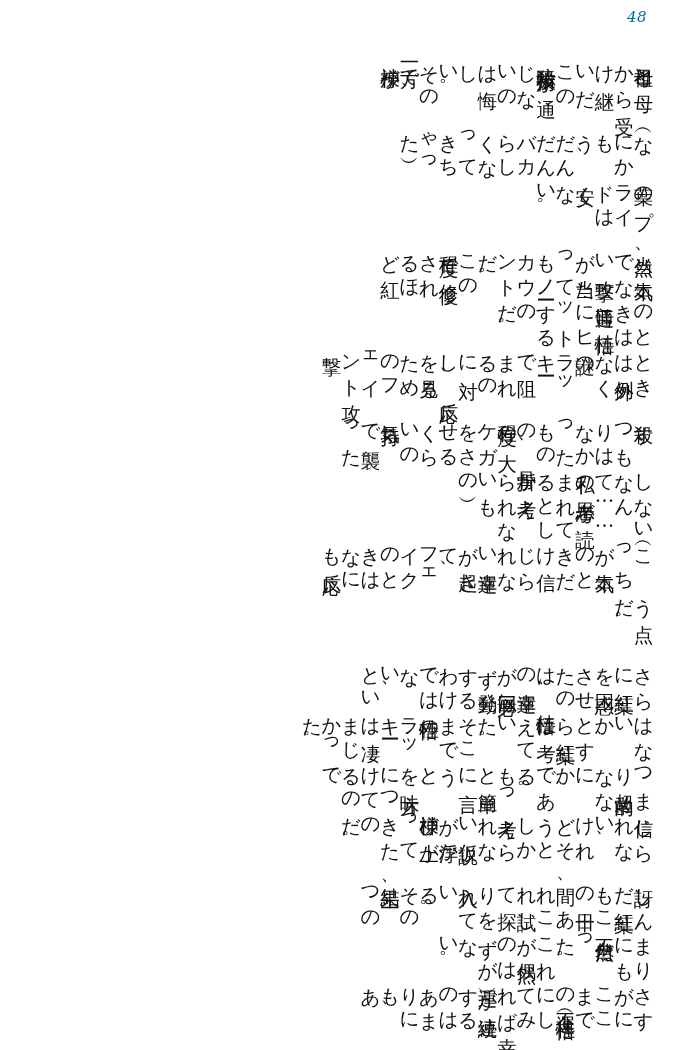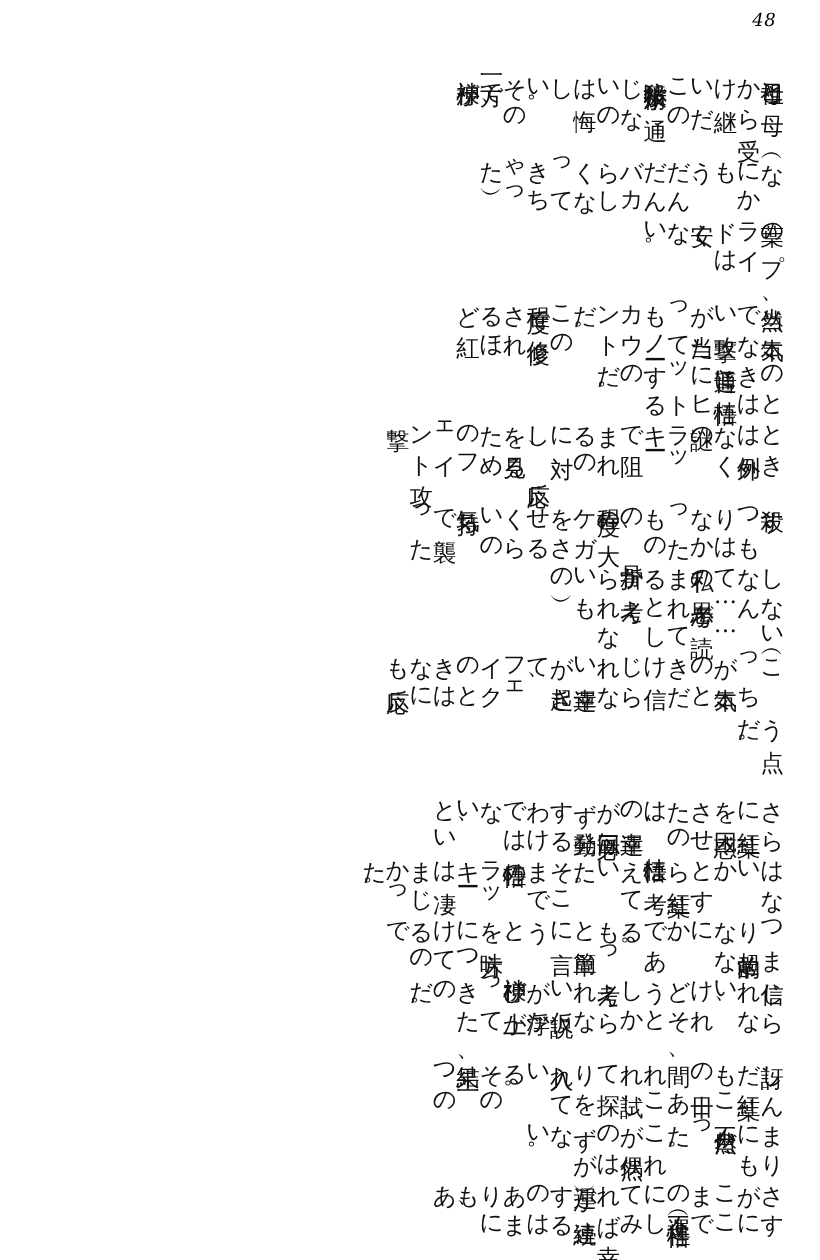--- a/index.html
+++ b/index.html
@@ -21,21 +21,21 @@
     box-sizing: border-box;
     background: #ffffff;
   }
   .page-number {
     position: absolute;
     top: 8px;
     right: 36px;
     font-size: 15px;
     font-style: italic;
     font-family: "DejaVu Serif", "Liberation Serif", serif;
-    color: #000000;
+    color: #0369a1;
     letter-spacing: 0.5px;
   }
   .text-body {
     position: absolute;
     top: 52px;
     right: 30px;
     bottom: 26px;
     left: 30px;
     display: flex;
     flex-direction: row-reverse;

